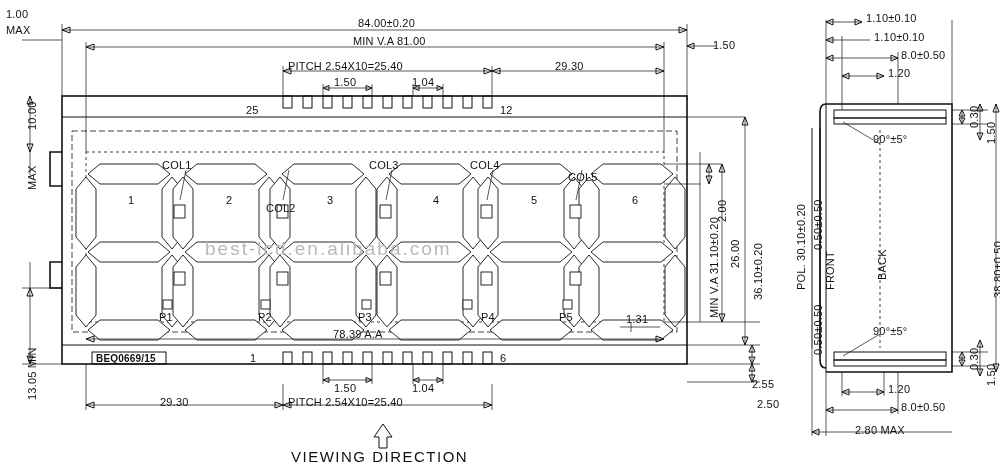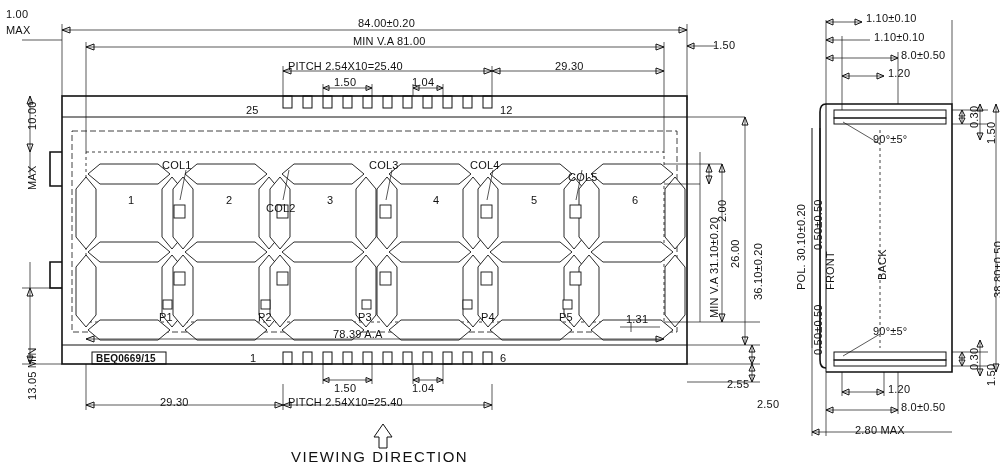--- a/index.html
+++ b/index.html
@@ -298,20 +298,21 @@
     <path class="ln" d="M826 410 l7 -3 v6 z M898 410 l-7 -3 v6 z"></path>
     <line class="thin" x1="812" y1="432" x2="952" y2="432"></line>
     <path class="ln" d="M812 432 l7 -3 v6 z"></path>
     <line class="thin" x1="826" y1="372" x2="826" y2="436"></line>
     <line class="thin" x1="842" y1="372" x2="842" y2="396"></line>
     <line class="thin" x1="884" y1="372" x2="884" y2="396"></line>
     <line class="thin" x1="898" y1="372" x2="898" y2="414"></line>
     <line class="thin" x1="812" y1="348" x2="812" y2="436"></line>
   </svg>
 
+  <div class="wm">best-lcd.en.alibaba.com</div>
 
   <div class="lbl" style="left:358px;top:17px;">84.00±0.20</div>
   <div class="lbl" style="left:333px;top:35px;padding-left:20px;">MIN  V.A  81.00</div>
   <div class="lbl" style="left:288px;top:60px;">PITCH  2.54X10=25.40</div>
   <div class="lbl" style="left:555px;top:60px;">29.30</div>
   <div class="lbl" style="left:334px;top:76px;">1.50</div>
   <div class="lbl" style="left:412px;top:76px;">1.04</div>
   <div class="lbl" style="left:713px;top:39px;">1.50</div>
 
   <div class="lbl" style="left:6px;top:8px;">1.00</div>
@@ -342,21 +343,21 @@
   <div class="lbl" style="left:159px;top:311px;">P1</div>
   <div class="lbl" style="left:258px;top:311px;">P2</div>
   <div class="lbl" style="left:358px;top:311px;">P3</div>
   <div class="lbl" style="left:481px;top:311px;">P4</div>
   <div class="lbl" style="left:559px;top:311px;">P5</div>
 
   <div class="lbl vert" style="left:716px;top:222px;transform:rotate(-90deg);transform-origin:0 0;">2.00</div>
   <div class="lbl vert" style="left:729px;top:268px;transform:rotate(-90deg);transform-origin:0 0;">26.00</div>
   <div class="lbl vert" style="left:708px;top:318px;transform:rotate(-90deg);transform-origin:0 0;">MIN  V.A  31.10±0.20</div>
   <div class="lbl vert" style="left:752px;top:300px;transform:rotate(-90deg);transform-origin:0 0;">36.10±0.20</div>
-  <div class="lbl" style="left:727px;top:378px;">2.55</div>
+  <div class="lbl" style="left:752px;top:378px;">2.55</div>
   <div class="lbl" style="left:757px;top:398px;">2.50</div>
   <div class="lbl" style="left:626px;top:313px;">1.31</div>
 
   <div class="lbl" style="left:333px;top:328px;">78.39  A.A</div>
   <div class="lbl" style="left:334px;top:382px;">1.50</div>
   <div class="lbl" style="left:412px;top:382px;">1.04</div>
   <div class="lbl" style="left:288px;top:396px;">PITCH  2.54X10=25.40</div>
   <div class="lbl" style="left:160px;top:396px;">29.30</div>
 
   <div class="lbl big" style="left:291px;top:448px;">VIEWING  DIRECTION</div>

